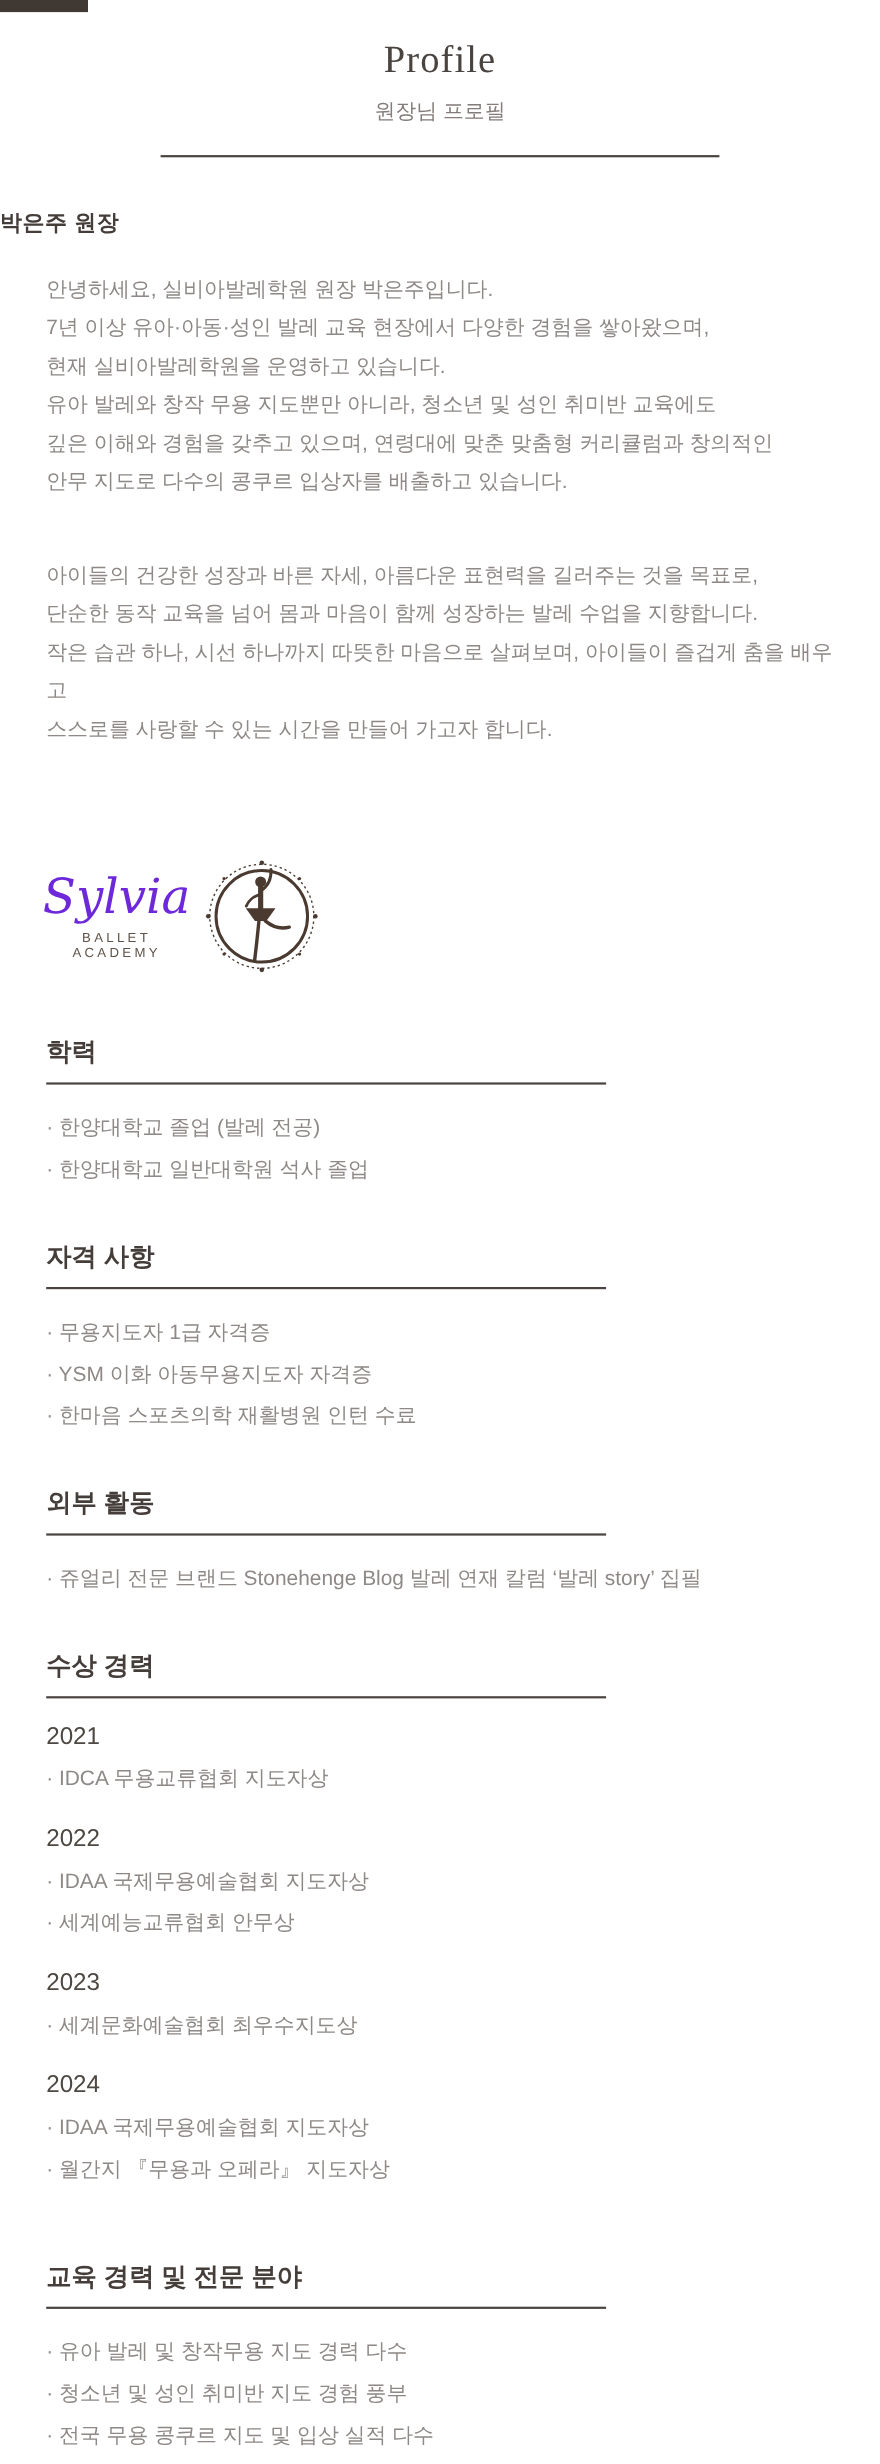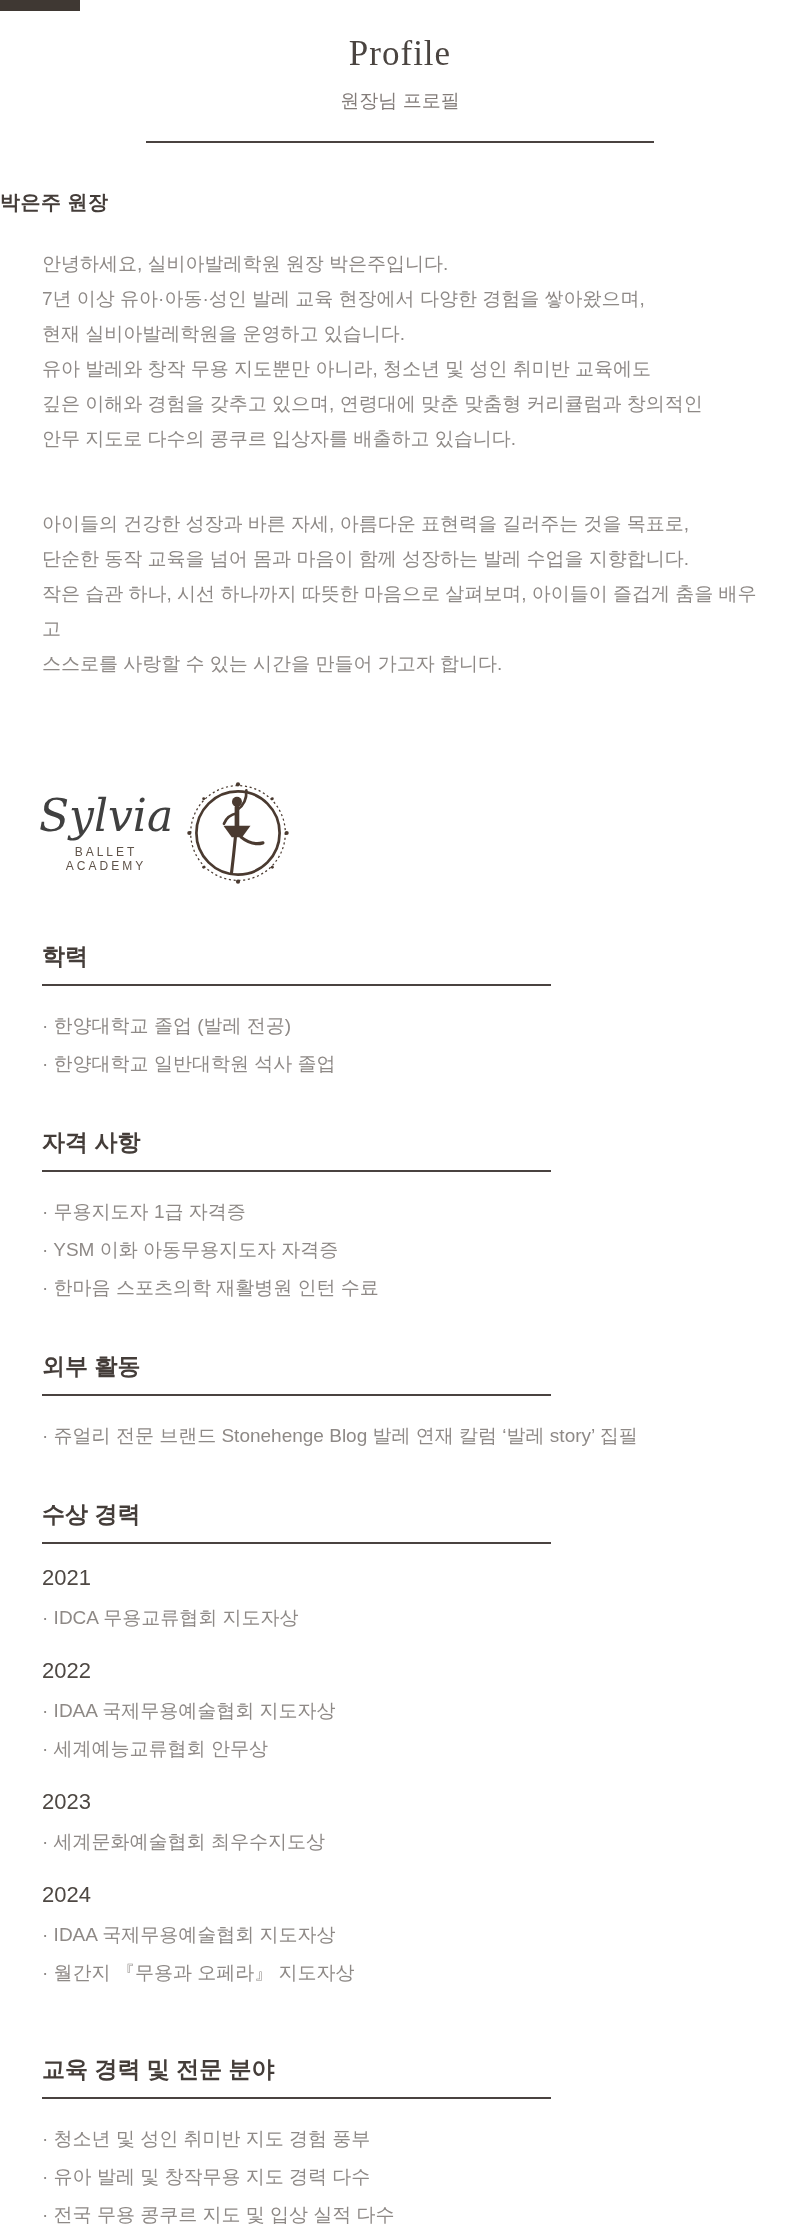--- a/index.html
+++ b/index.html
@@ -56,21 +56,21 @@
   .logo {
     margin: 100px 0 0 36px;
     display: flex;
     align-items: center;
   }
   .wordmark { width: 140px; text-align: center; }
   .wordmark-name {
     font-family: "DejaVu Serif", "Liberation Serif", serif;
     font-style: italic;
     font-size: 44px;
-    color: #404040;
+    color: #6d28d9;
     line-height: 1;
   }
   .wordmark-sub {
     margin-top: 7px;
     font-size: 12px;
     letter-spacing: 3px;
     color: #5f5349;
   }
   .emblem { margin-left: 10px; width: 104px; height: 104px; }
 
@@ -230,20 +230,20 @@
           <li>· IDAA 국제무용예술협회 지도자상</li>
           <li>· 월간지 『무용과 오페라』 지도자상</li>
         </ul>
       </div>
     </section>
 
     <section class="sec sec-exp">
       <h2 class="sec-title">교육 경력 및 전문 분야</h2>
       <div class="sec-rule"></div>
       <ul class="sec-items">
+        <li>· 유아 발레 및 창작무용 지도 경력 다수</li>
         <li>· 청소년 및 성인 취미반 지도 경험 풍부</li>
-        <li>· 유아 발레 및 창작무용 지도 경력 다수</li>
         <li>· 전국 무용 콩쿠르 지도 및 입상 실적 다수</li>
       </ul>
     </section>
 
   </div>
 </div>
 
 </body></html>

